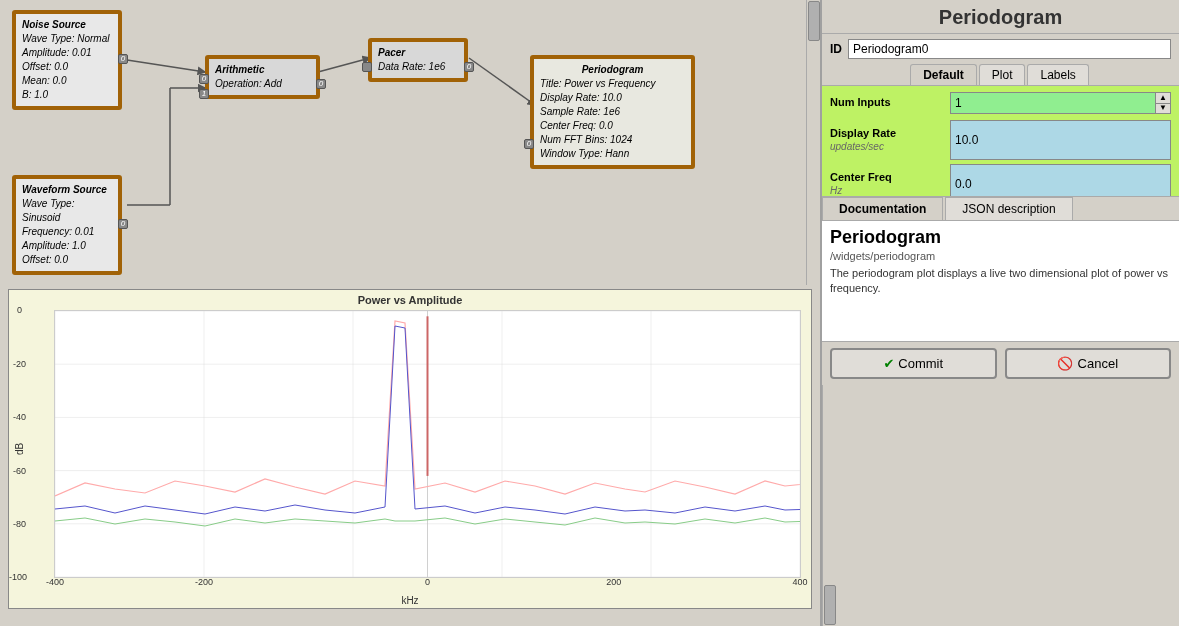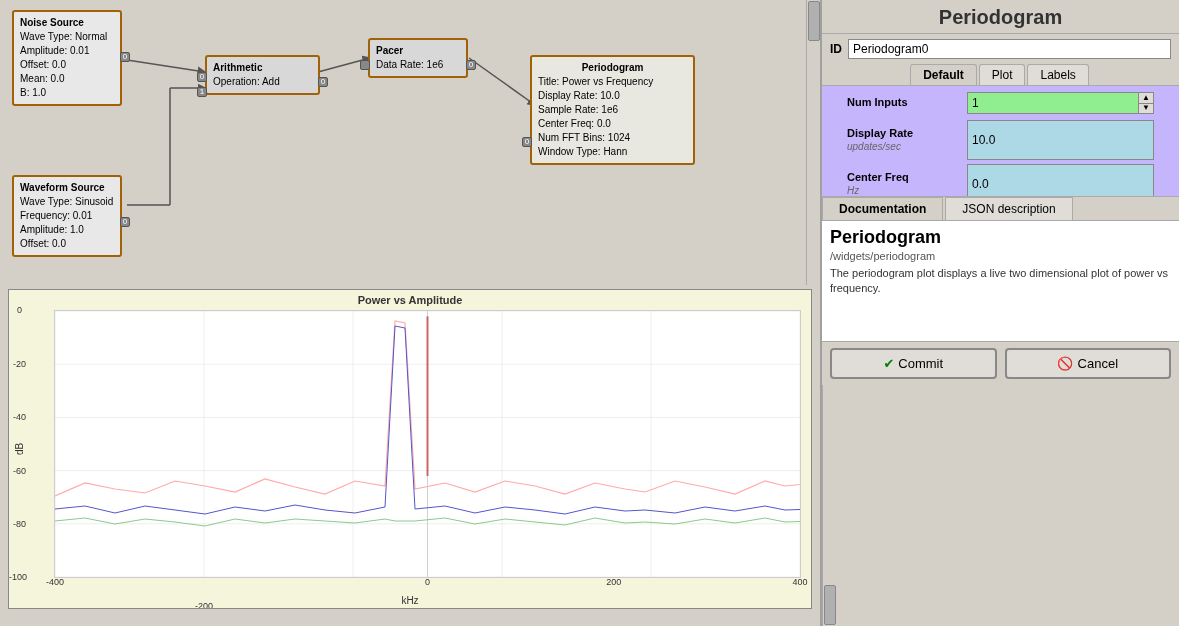--- a/index.html
+++ b/index.html
@@ -37,25 +37,26 @@
     #flow-area {
       height: 285px;
       position: relative;
       padding: 8px;
     }
 
     
     .node-box {
       position: absolute;
       background: #e8e8e8;
-      border: 2px solid #a16207;
+      border: 4px solid #a16207;
       border-radius: 3px;
       padding: 4px 6px;
       font-size: 10px;
       line-height: 1.4;
+      font-style: italic;
     }
 
     .node-box .node-title {
       font-weight: bold;
       font-size: 10px;
     }
 
     
     .port-dot {
       width: 10px;
@@ -205,22 +206,22 @@
 
     .rp-tab.active {
       background: #d4d0c8;
       font-weight: bold;
     }
 
     
     #rp-props {
       flex: 1;
       overflow-y: auto;
-      padding: 4px 25px;
-      background: #c4b5fd;
+      padding: 4px 8px;
+      background: #bef264;
     }
 
     .prop-row {
       display: flex;
       align-items: center;
       margin-bottom: 4px;
       min-height: 26px;
     }
 
     .prop-label {
@@ -561,21 +562,21 @@
       
       <div style="position:absolute; left:-38px; top:-6px; font-size:9px; color:#333;">0</div>
       <div style="position:absolute; left:-42px; top:20%; font-size:9px; color:#333; transform:translateY(-50%);">-20</div>
       <div style="position:absolute; left:-42px; top:40%; font-size:9px; color:#333; transform:translateY(-50%);">-40</div>
       <div style="position:absolute; left:-42px; top:60%; font-size:9px; color:#333; transform:translateY(-50%);">-60</div>
       <div style="position:absolute; left:-42px; top:80%; font-size:9px; color:#333; transform:translateY(-50%);">-80</div>
       <div style="position:absolute; left:-46px; top:100%; font-size:9px; color:#333; transform:translateY(-50%);">-100</div>
 
       
       <div style="position:absolute; top:100%; left:0%; font-size:9px; color:#333; transform:translateX(-50%);">-400</div>
-      <div style="position:absolute; top:100%; left:20%; font-size:9px; color:#333; transform:translateX(-50%);margin-top:24px;">-200</div>
+      <div style="position:absolute; top:100%; left:20%; font-size:9px; color:#333; transform:translateX(-50%);">-200</div>
       <div style="position:absolute; top:100%; left:50%; font-size:9px; color:#333; transform:translateX(-50%);">0</div>
       <div style="position:absolute; top:100%; left:75%; font-size:9px; color:#333; transform:translateX(-50%);">200</div>
       <div style="position:absolute; top:100%; left:100%; font-size:9px; color:#333; transform:translateX(-50%);">400</div>
     </div>
 
     <div id="x-axis-label" style="bottom:2px;">kHz</div>
   </div>
 </div>
 
 <div id="right-panel">

